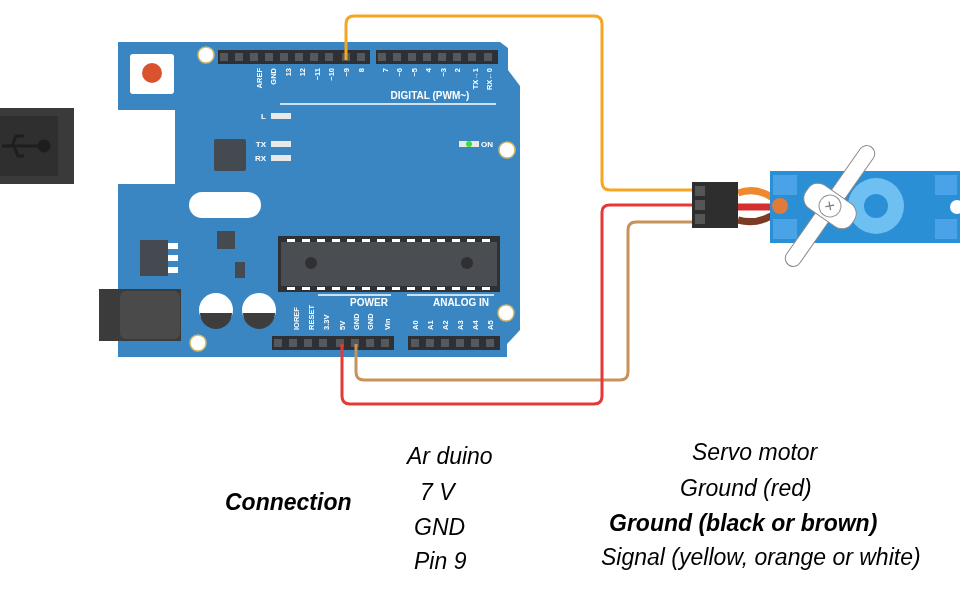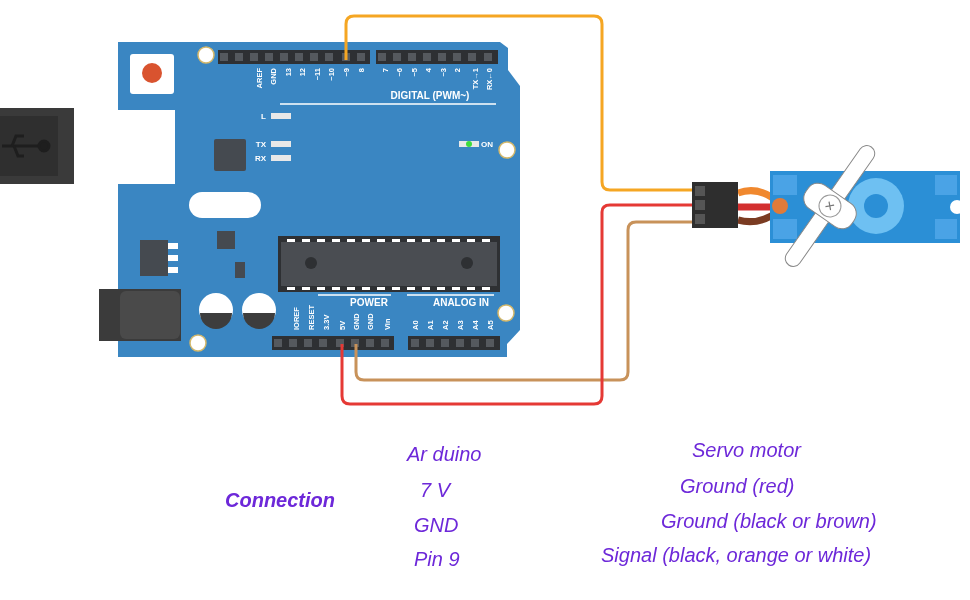--- a/index.html
+++ b/index.html
@@ -1,18 +1,18 @@
 <!DOCTYPE html>
 <html><head>
 <meta charset="utf-8">
 <style>
   html, body { margin:0; padding:0; background:#ffffff; }
   body { width:970px; height:600px; position:relative; overflow:hidden; font-family:"Liberation Sans", sans-serif; }
   #diagram { position:absolute; left:0; top:0; width:970px; height:600px; }
-  .caption { position:absolute; color:#6d28d9; font-style:italic; font-size:20px; font-family:"Liberation Sans", sans-serif; white-space:nowrap; }
+  .caption { position:absolute; color:#000000; font-style:italic; font-size:23px; font-family:"Liberation Sans", sans-serif; white-space:nowrap; }
   .lbl { font-family:"Liberation Sans", sans-serif; font-weight:bold; fill:#ffffff; }
 </style>
 </head>
 <body>
 
 <svg id="diagram" viewBox="0 0 970 600" xmlns="http://www.w3.org/2000/svg">
 
   <g>
     <rect x="0" y="108" width="74" height="76" fill="#3a3a3a"></rect>
     <rect x="0" y="116" width="58" height="60" fill="#2f2f2f"></rect>
@@ -231,14 +231,14 @@
   </g>
 </svg>
 
 <div class="caption" style="left:225px; top:489px;font-weight:bold;">Connection</div>
 <div class="caption" style="left:407px; top:443px;">Ar duino</div>
 <div class="caption" style="left:420px; top:479px;">7 V</div>
 <div class="caption" style="left:414px; top:514px;">GND</div>
 <div class="caption" style="left:414px; top:548px;">Pin 9</div>
 <div class="caption" style="left:680px; top:439px;margin-left:12px;">Servo motor</div>
 <div class="caption" style="left:680px; top:475px;">Ground (red)</div>
-<div class="caption" style="left:661px; top:510px;">Ground (black or brown)</div>
-<div class="caption" style="left:601px; top:544px;">Signal (black, orange or white)</div>
+<div class="caption" style="left:609px; top:510px;font-weight:bold;">Ground (black or brown)</div>
+<div class="caption" style="left:601px; top:544px;">Signal (yellow, orange or white)</div>
 
 </body></html>

